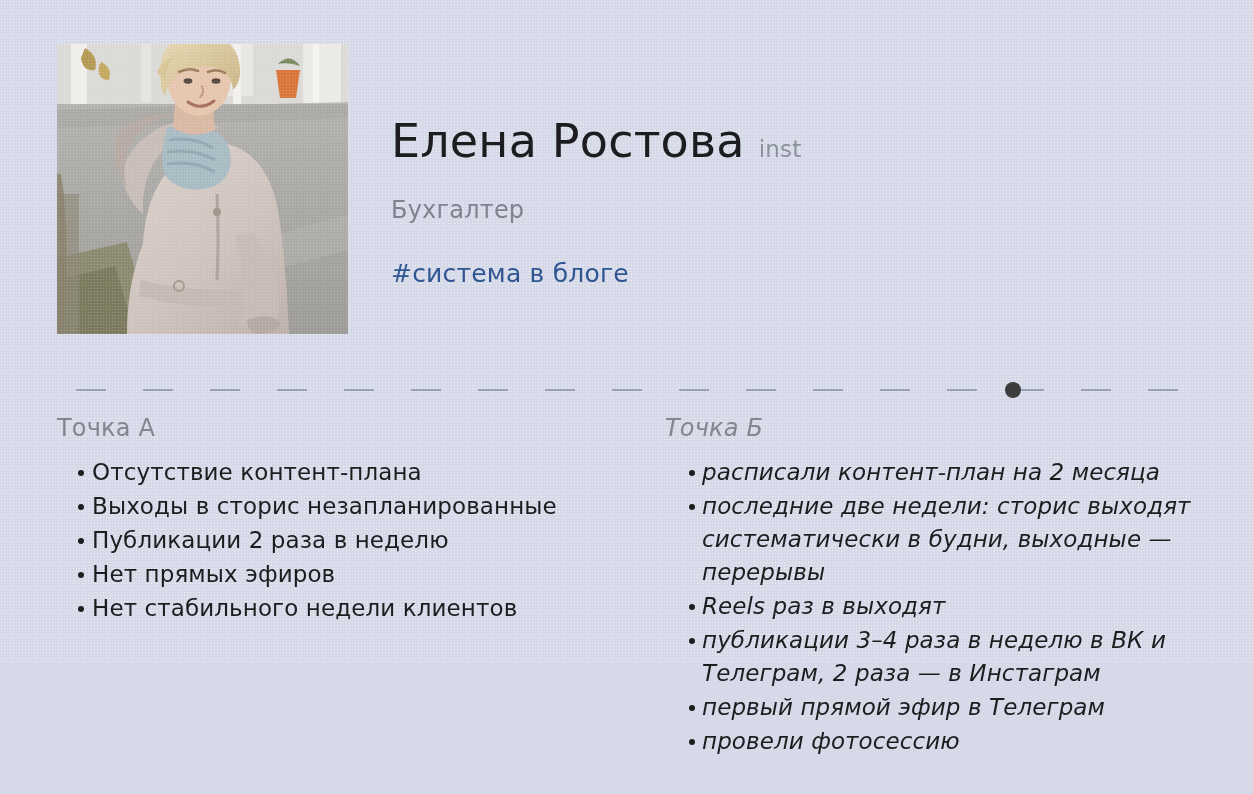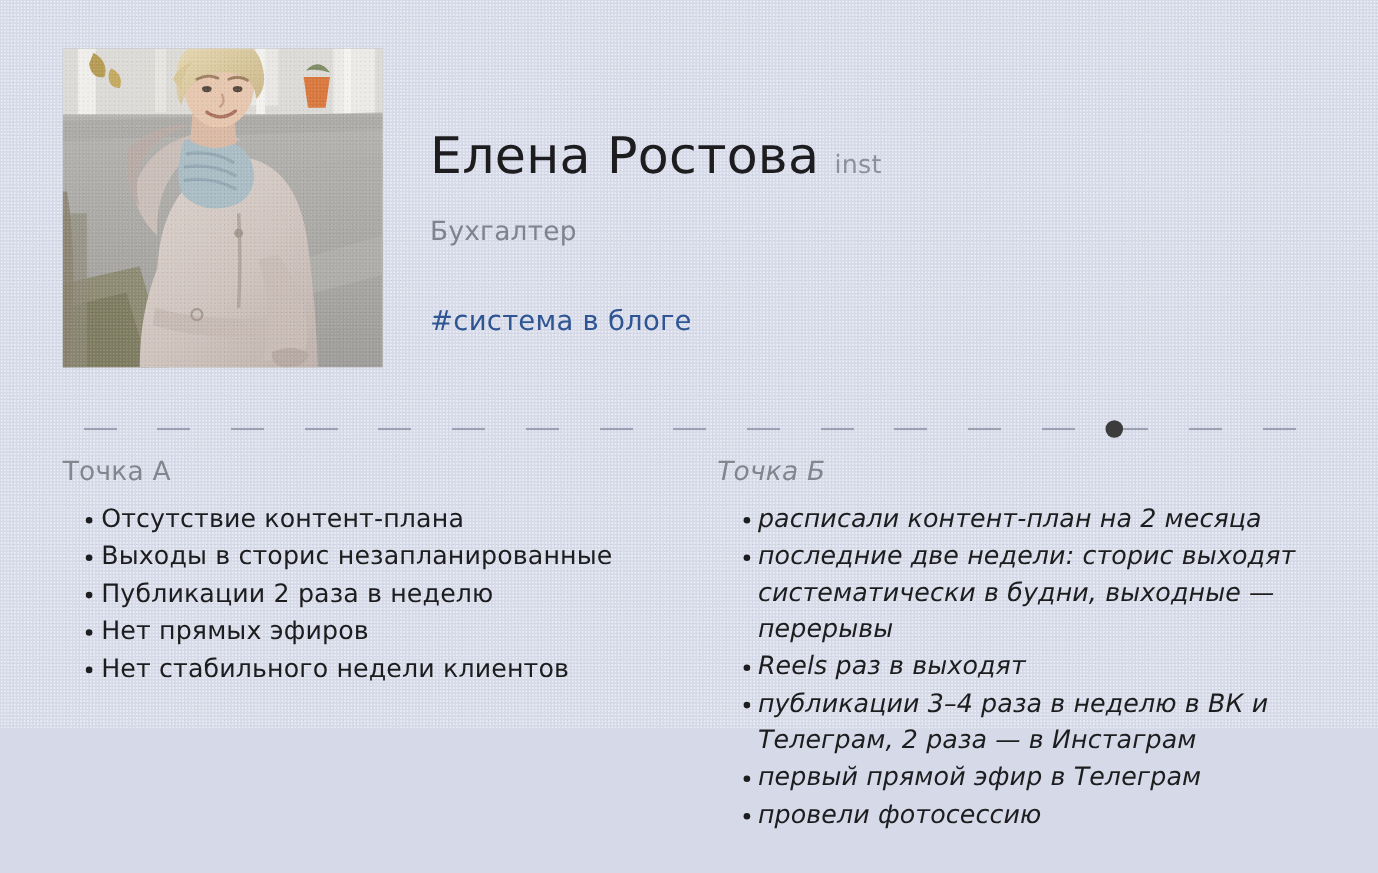--- a/index.html
+++ b/index.html
@@ -88,21 +88,21 @@
   }
 
   .role {
     font-size: 24px;
     color: #7f838f;
     font-weight: 400;
     letter-spacing: 0.2px;
   }
 
   .tags {
-    margin-top: 48px;
+    margin-top: 30px;
   }
   .tag {
     display: block;
     font-size: 25px;
     line-height: 40px;
     color: #2f5693;
     letter-spacing: 0.2px;
     text-decoration: none;
   }
 
@@ -136,20 +136,21 @@
     background: #3c3c3c;
   }
 
   
   .columns {
     position: absolute;
     left: 57px;
     right: 48px;
     top: 414px;
     display: flex;
+    justify-content: space-between;
   }
   .col-a { width: 595px; flex: 0 0 auto; }
   .col-b { width: 540px; flex: 0 0 auto; font-style: italic; }
 
   .col-title {
     font-size: 24px;
     color: #82868f;
     font-weight: 400;
     letter-spacing: 0.2px;
     margin: 0 0 14px 0;

